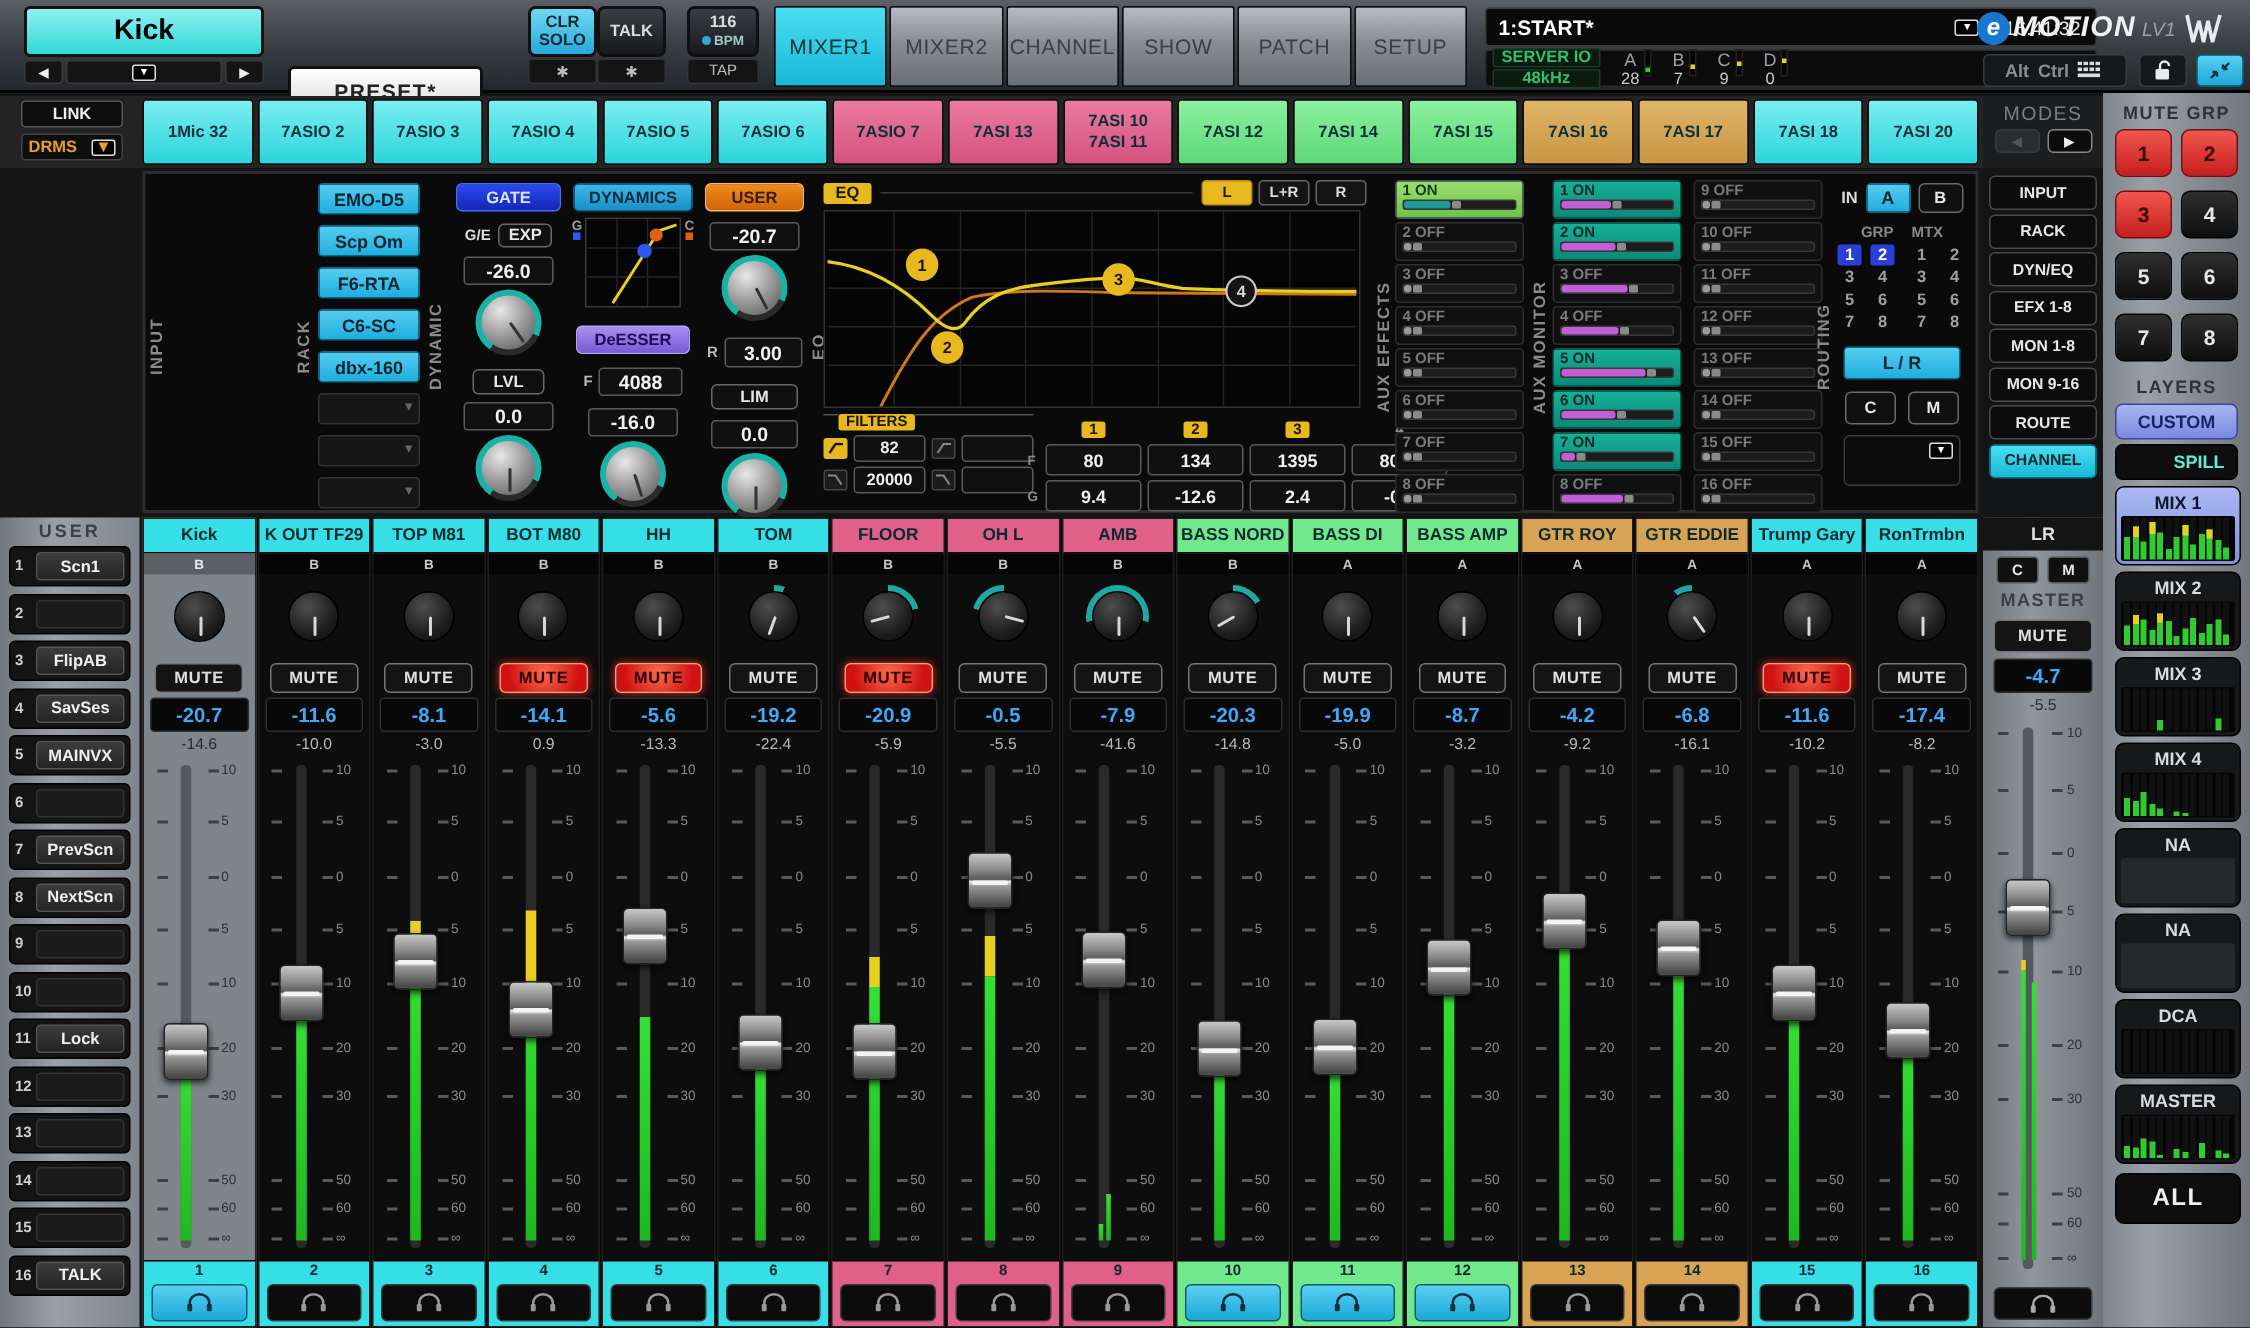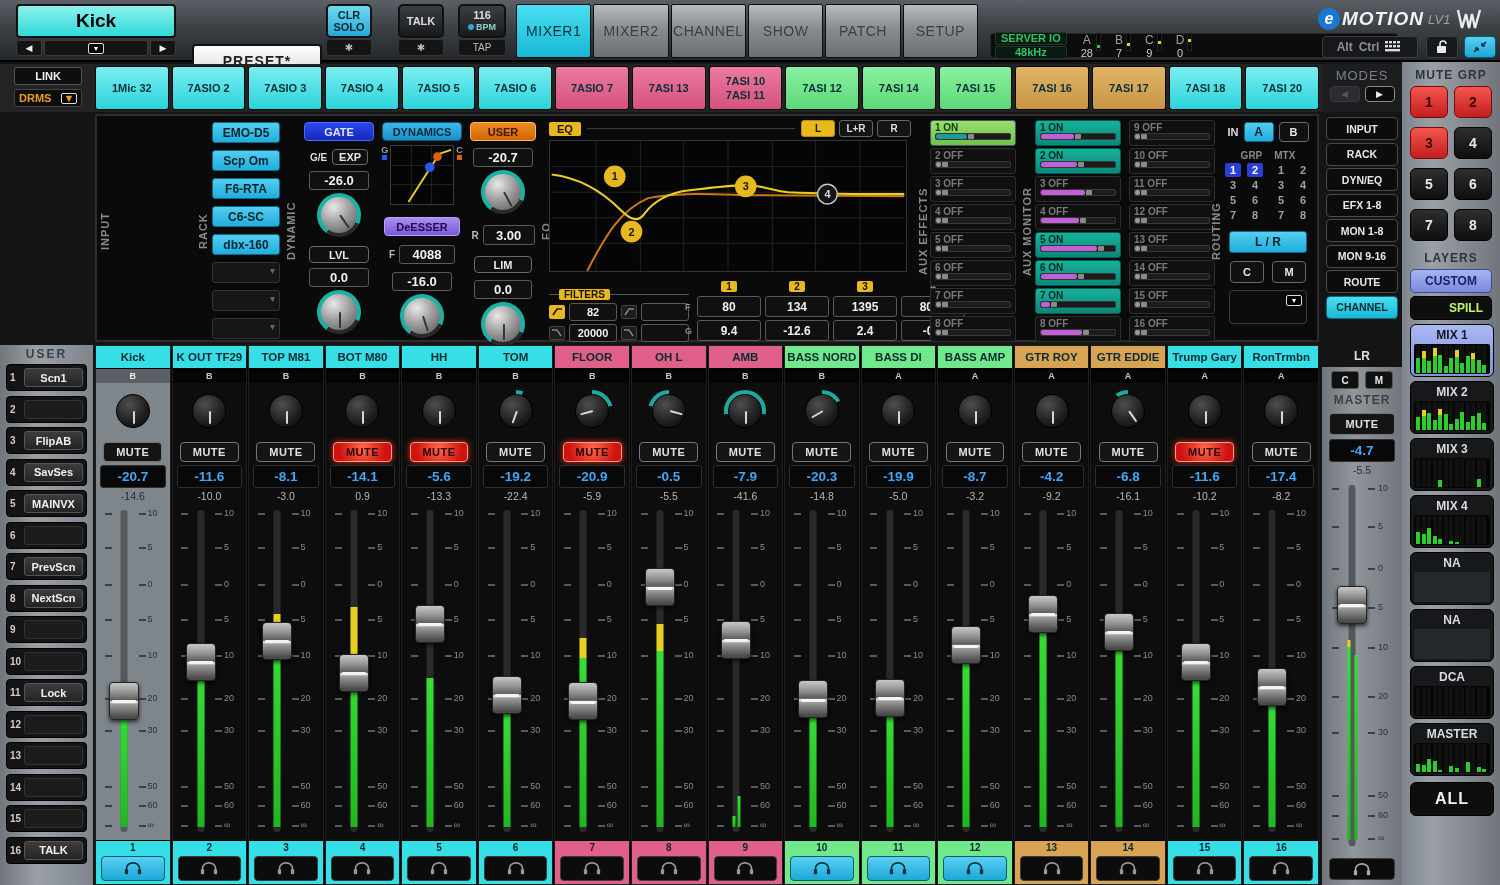--- a/index.html
+++ b/index.html
@@ -108,21 +108,21 @@
   
   .rightcol { position:absolute; left:1402px; top:62px; width:98px; height:823px; background:linear-gradient(90deg,#7e858c,#9aa0a6 30%,#70767c); padding:4px 8px; }
   .rc-label { color:#2e3338; font-weight:bold; font-size:12px; text-align:center; letter-spacing:1px; margin:2px 0 4px; }
   .mgrid { display:grid; grid-template-columns:38px 38px; gap:9px 6px; justify-content:center; }
   .mgbtn { height:32px; border-radius:6px; background:linear-gradient(180deg,#2e2e2e,#0e0e0e); border:1px solid #000;
     color:#e8e8e8; font-weight:bold; font-size:14px; display:flex; align-items:center; justify-content:center; }
   .mgbtn.red { background:linear-gradient(180deg,#f2564e,#c41e1e); color:#3a0404; border-color:#7a0a0a; }
   .layerbtn { width:82px; height:24px; margin:3px auto; border-radius:5px; font-weight:bold; font-size:12px;
     display:flex; align-items:center; justify-content:center; }
   .layerbtn.custom { background:linear-gradient(180deg,#a8b4f0,#7a8ade); color:#18246a; border:1px solid #3a46a0; }
-  .layerbtn.spill { background:#0e0e0e; color:#bef264; border:1px solid #000;padding-left:30px; }
+  .layerbtn.spill { background:#0e0e0e; color:#5eead4; border:1px solid #000;padding-left:30px; }
   .mixbtn { width:84px; margin:4px auto; border-radius:6px; background:#16181a; border:1px solid #000; padding:2px 3px; }
   .mixbtn.sel { background:linear-gradient(180deg,#aab8f2,#8092e0); }
   .mixbtn .ml { text-align:center; color:#d8dce0; font-size:12px; font-weight:bold; line-height:17px; }
   .mixbtn.sel .ml { color:#101828; }
   .mixmeter { height:30px; background:#060606; border-radius:2px; display:flex; align-items:flex-end; gap:1.5px; padding:1px 2px; }
   .mixmeter i { width:4px; background:#111; position:relative; height:100%; }
   .mixmeter i u { position:absolute; bottom:0; left:0; right:0; background:#2ecc2e; }
   .mixmeter i u.y::before { content:""; position:absolute; top:0; left:0; right:0; height:30%; background:#e8d020; }
   .allbtn { width:84px; height:34px; margin:6px auto 0; border-radius:6px; background:#0e0e0e; border:1px solid #000;
     color:#f0f0f0; font-weight:bold; font-size:16px; letter-spacing:1px; display:flex; align-items:center; justify-content:center; }
@@ -207,21 +207,21 @@
       </div>
     </div>
     <div class="namegrp" style="left:192px;width:130px;margin-top:40px;">
       <div class="bigdisp disp-white">PRESET*</div>
       <div class="navrow">
           <div class="navbtn" style="flex:1">
             <span class="ddbox">▼</span>
           </div>
         </div>
     </div>
-    <div class="namegrp" style="left:326px;width:46px;">
+    <div class="namegrp" style="left:352px;width:46px;">
       <div class="sqbtn on" style="width:46px;height:34px">CLR SOLO</div>
       <div class="gearrow">✱</div>
     </div>
     <div class="namegrp" style="left:398px;width:46px;">
       <div class="sqbtn" style="width:46px;height:34px">TALK</div>
       <div class="gearrow">✱</div>
     </div>
     <div class="namegrp" style="left:458px;width:48px;">
       <div class="sqbtn" style="width:48px;height:34px">
         <span>116</span>
@@ -231,20 +231,26 @@
     </div>
     <div id="toptabs" style="position:absolute;left:516px;top:4px;display:flex;gap:2px;width:462px;">
         <div class="toptab active" style="flex: 1 1 0%;">MIXER1</div>
         <div class="toptab" style="flex: 1 1 0%;">MIXER2</div>
         <div class="toptab" style="flex: 1 1 0%;">CHANNEL</div>
         <div class="toptab" style="flex: 1 1 0%;">SHOW</div>
         <div class="toptab" style="flex: 1 1 0%;">PATCH</div>
         <div class="toptab" style="flex: 1 1 0%;">SETUP</div>
       </div>
 
+    <div class="sessionbar">
+      <span style="font-weight:bold;font-size:14px;margin-left:8px;flex:1">1:START*</span>
+      <span class="ddbox" style="margin:0 6px">▼</span>
+      <span style="width:1px;height:18px;background:#444"></span>
+      <span style="font-size:13px;margin:0 10px;color:#e8e8e8">16:41:32</span>
+    </div>
     <div class="iostrip">
       <div style="display:flex;flex-direction:column;gap:1px;margin-left:4px;">
         <span class="srvchip">SERVER IO</span>
         <span class="srvchip">48kHz</span>
       </div>
       <div id="iogroups" style="display:flex;">
           <div class="iogrp">
             <div style="text-align: center;">
               <div class="iolt">A</div>
               <div class="iov">28</div>
@@ -414,21 +420,21 @@
       <div class="panelbtn" style="width:70px;height:19px;background:linear-gradient(180deg,#2a48f0,#1428b8);border-color:#4a68ff;color:#dce4ff">GATE</div>
       <div style="display:flex;gap:5px;align-items:center;margin-top:8px;">
         <span style="color:#ddd;font-weight:bold;font-size:10px">G/E</span>
         <span class="panelbtn" style="width:36px;height:16px">EXP</span>
       </div>
       <div class="valbox" style="width:60px;height:19px;margin-top:6px">-26.0</div>
       <div class="bknob" style="margin-top:3px">
           <i></i>
           <b style="transform:rotate(-35deg)"></b>
         </div>
-      <div class="panelbtn" style="width:60px;height:17px;margin-top:9px">LVL</div>
+      <div class="panelbtn" style="width:48px;height:17px;margin-top:9px">LVL</div>
       <div class="valbox" style="width:60px;height:19px;margin-top:5px">0.0</div>
       <div class="bknob" style="margin-top:3px">
           <i></i>
           <b></b>
         </div>
     </div>
 
     <div class="sect" style="left:284px;top:6px;width:82px;">
       <div class="panelbtn" style="width:80px;height:19px;background:linear-gradient(180deg,#3cb8ec,#1890c8);border-color:#0a5a80;color:#052a3a">DYNAMICS</div>
       <div style="display:flex;align-items:flex-start;margin-top:4px;gap:2px;">
@@ -503,21 +509,21 @@
             <text x="81" y="96" text-anchor="middle" fill="#1a1400">2</text>
           <circle cx="197" cy="46" r="11" fill="#e8b81f"></circle>
             <text x="197" y="50" text-anchor="middle" fill="#1a1400">3</text>
           <circle cx="280" cy="54" r="10" fill="#141414" stroke="#c8c8c8" stroke-width="1.5"></circle>
             <text x="280" y="58" text-anchor="middle" fill="#d8d8d8">4</text>
         </g>
       </svg>
       <div style="display:flex;margin-top:4px;">
 
         <div style="width:150px;">
-          <div style="display:flex;align-items:center;margin-top:13px;">
+          <div style="display:flex;">
               <span style="width:10px;height:1px;background:#555"></span>
             <span class="fchip">FILTERS</span>
             <span style="flex:1;height:1px;background:#555"></span>
             </div>
           <div style="display:flex;gap:4px;margin-top:3px;align-items:center;">
             <span style="width:16px;height:14px;background:#e8b81f;border-radius:2px;display:flex;align-items:center;justify-content:center">
                 <svg width="10" height="8" viewBox="0 0 10 8">
                   <path d="M1 7 L5 1 H10" stroke="#1a1400" stroke-width="1.6" fill="none"></path>
                 </svg>
               </span>

